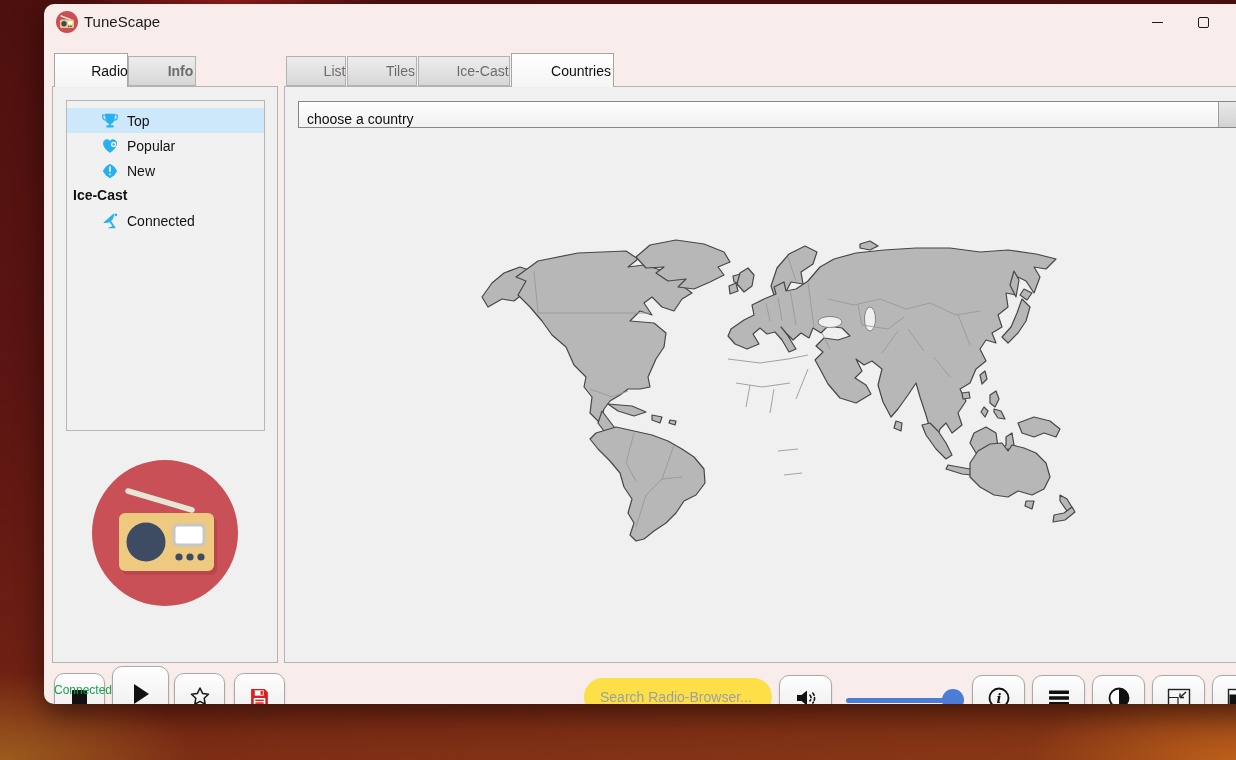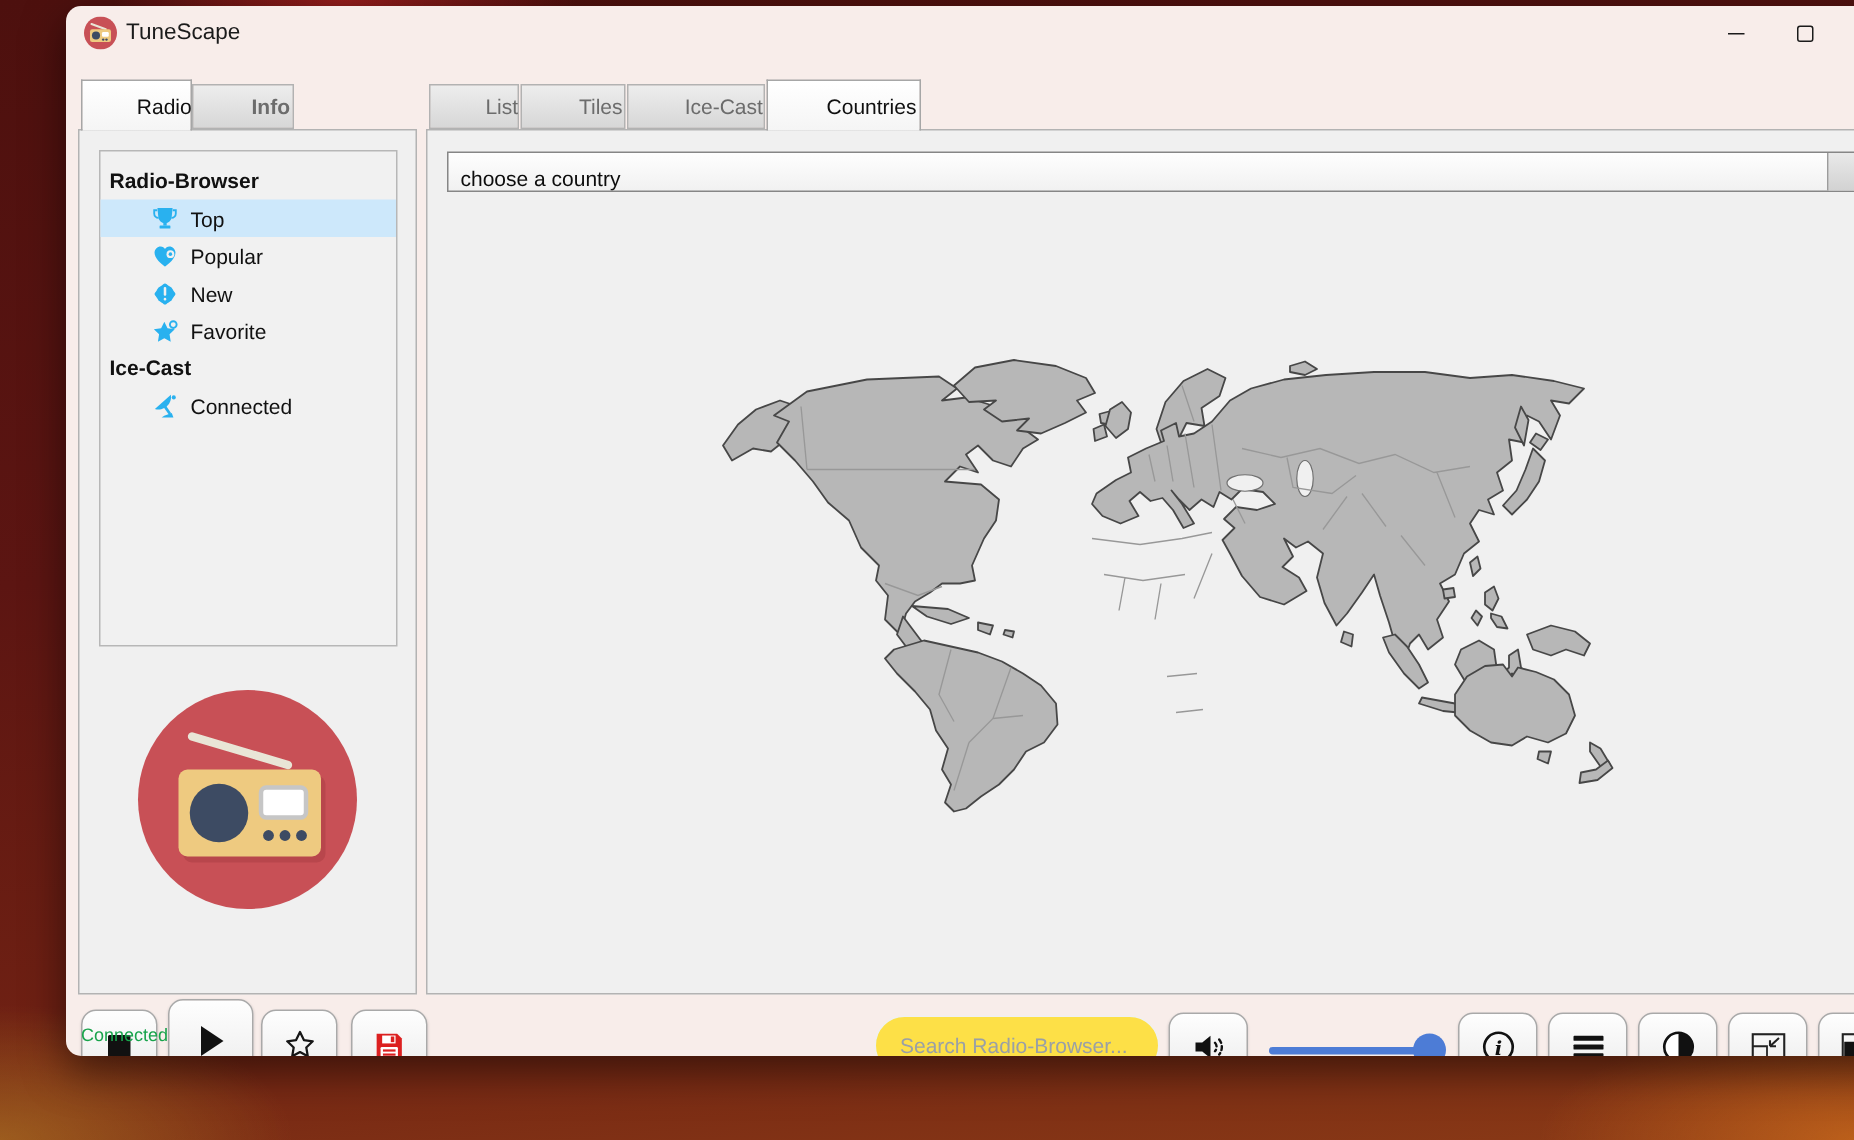--- a/index.html
+++ b/index.html
@@ -156,21 +156,20 @@
   <div class="tab active t-radio">Radio</div>
   <div class="tab t-info">Info</div>
 
   <div class="tab t-list">List</div>
   <div class="tab t-tiles">Tiles</div>
   <div class="tab t-icecast">Ice-Cast</div>
   <div class="tab active t-countries">Countries</div>
 
   <div class="panel left-panel">
     <div class="tree">
-      <div class="tree-header">Radio-Browser</div>
 
       <div class="tree-row selected">
         <span class="ticon">
           <svg viewBox="0 0 16 16">
               <g fill="#29b1ef">
                 <path d="M3.5 1.5h9l-.5 5a4 4 0 0 1-8 0l-.5-5z"></path>
                 <rect x="7" y="9.3" width="2" height="2.6"></rect>
                 <rect x="4.8" y="11.8" width="6.4" height="1.9" rx=".4"></rect>
               </g>
               <path d="M3.4 2.8H1.6v1.9a2.6 2.6 0 0 0 2.6 2.6M12.6 2.8h1.8v1.9a2.6 2.6 0 0 1-2.6 2.6" fill="none" stroke="#29b1ef" stroke-width="1.1"></path>
@@ -197,29 +196,20 @@
                 <rect x="3.2" y="3.2" width="9.6" height="9.6" rx="1.5" transform="rotate(45 8 8)"></rect>
                 <circle cx="8" cy="8" r="5.4"></circle>
               </g>
               <rect x="7.25" y="3.8" width="1.5" height="5.2" rx=".7" fill="#f1f1f1"></rect>
               <rect x="7.25" y="10.2" width="1.5" height="1.6" rx=".7" fill="#f1f1f1"></rect>
             </svg>
         </span>
         <span class="tlabel">New</span>
       </div>
 
-      <div class="tree-row">
-        <span class="ticon">
-          <svg viewBox="0 0 16 16">
-              <path d="M7.6 2.2l1.9 3.9 4.3.6-3.1 3 .7 4.3-3.8-2-3.8 2 .7-4.3-3.1-3 4.3-.6z" fill="#29b1ef"></path>
-              <circle cx="12.9" cy="3.9" r="2" fill="#f1f1f1" stroke="#29b1ef" stroke-width="1.1"></circle>
-            </svg>
-        </span>
-        <span class="tlabel">Favorite</span>
-      </div>
 
       <div class="tree-header">Ice-Cast</div>
 
       <div class="tree-row">
         <span class="ticon">
           <svg viewBox="0 0 16 16">
               <path d="M2 9.5A7.5 7.5 0 0 0 11.5 1L2 9.5z" fill="#29b1ef"></path>
               <line x1="6.5" y1="6" x2="11" y2="12.5" stroke="#29b1ef" stroke-width="1.6"></line>
               <path d="M7.5 13.5l4.5-1.6 1 2.6H6z" fill="#29b1ef"></path>
               <circle cx="13.2" cy="2.6" r="1.2" fill="#29b1ef"></circle>

